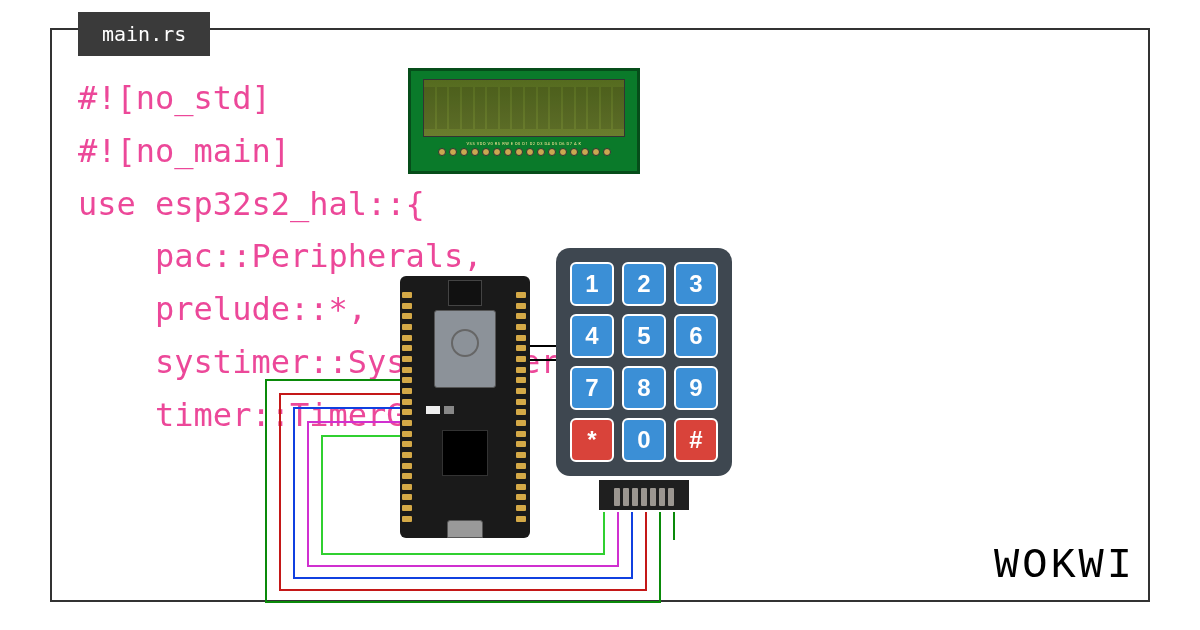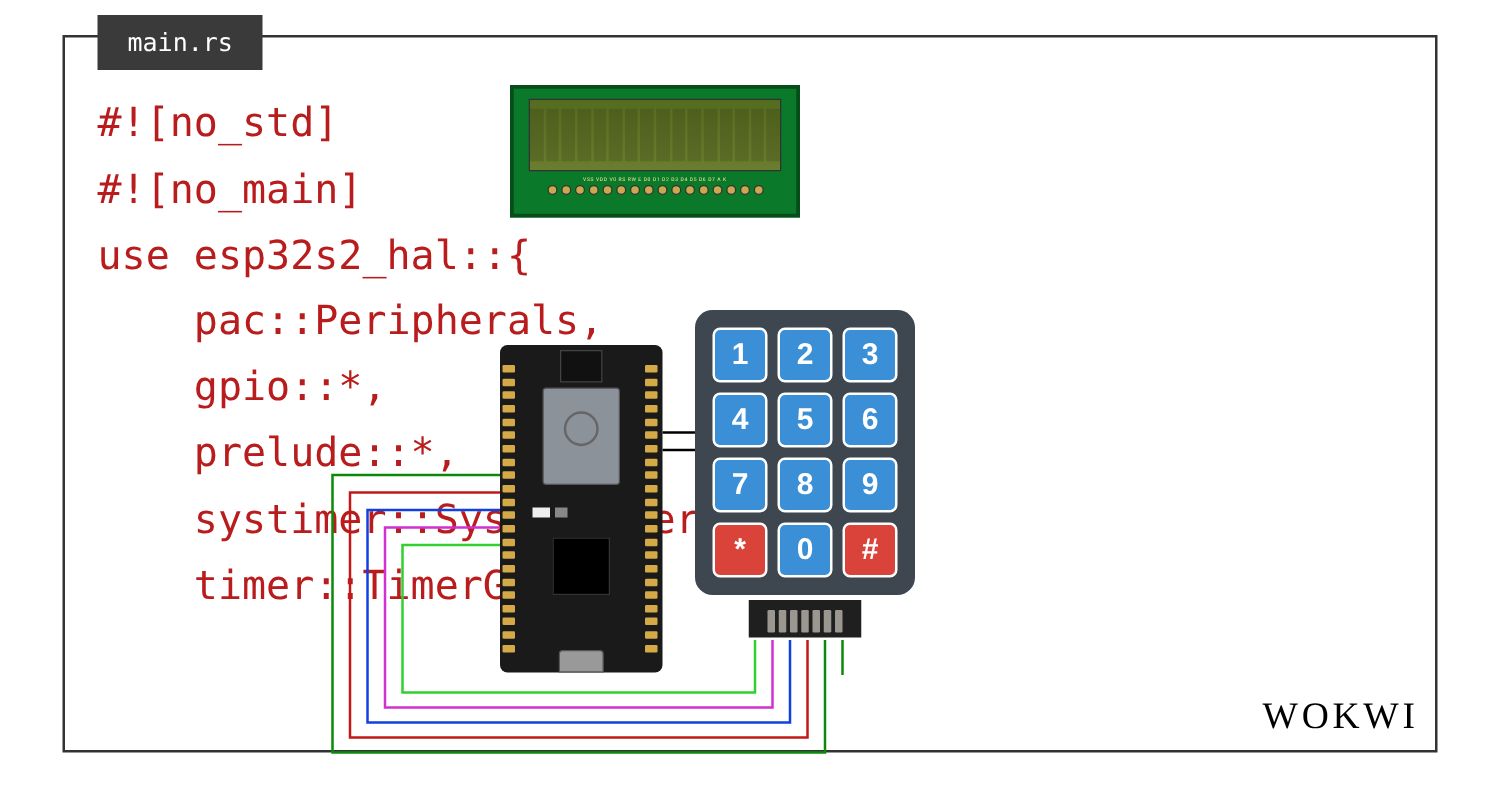--- a/index.html
+++ b/index.html
@@ -31,30 +31,30 @@
       font-family: "Consolas", "Monaco", monospace;
       z-index: 10;
     }
     .code-block {
       position: absolute;
       top: 72px;
       left: 78px;
       font-family: "Consolas", "Monaco", monospace;
       font-size: 32px;
       line-height: 1.65;
-      color: #b91c1c;
+      color: #ec4899;
       z-index: 1;
     }
     .code-line { white-space: pre; }
     .brand {
       position: absolute;
       bottom: 40px;
       right: 65px;
-      font-family: Liberation Serif, serif;
-      font-size: 30px;
+      font-family: Liberation Mono, monospace;
+      font-size: 42px;
       letter-spacing: 3px;
       color: #000;
       z-index: 20;
     }
     
     .lcd {
       position: absolute;
       top: 68px;
       left: 408px;
       width: 232px;
@@ -256,21 +256,20 @@
 <div class="tab">
   <span>main.rs</span>
 </div>
 
 <div class="code-block">
   <div class="code-line">#![no_std]</div>
   <div class="code-line">#![no_main]</div>
   <div class="code-line"></div>
   <div class="code-line">use esp32s2_hal::{</div>
   <div class="code-line">    pac::Peripherals,</div>
-  <div class="code-line">    gpio::*,</div>
   <div class="code-line">    prelude::*,</div>
   <div class="code-line">    systimer::SystemTimer,</div>
   <div class="code-line">    timer::TimerGroup,</div>
 </div>
 
 <svg class="wires" width="1200" height="630">
   <g fill="none" stroke-width="2">
 
     <path d="M 412 380 L 266 380 L 266 602 L 660 602 L 660 512" stroke="#0a8a0a"></path>
 

